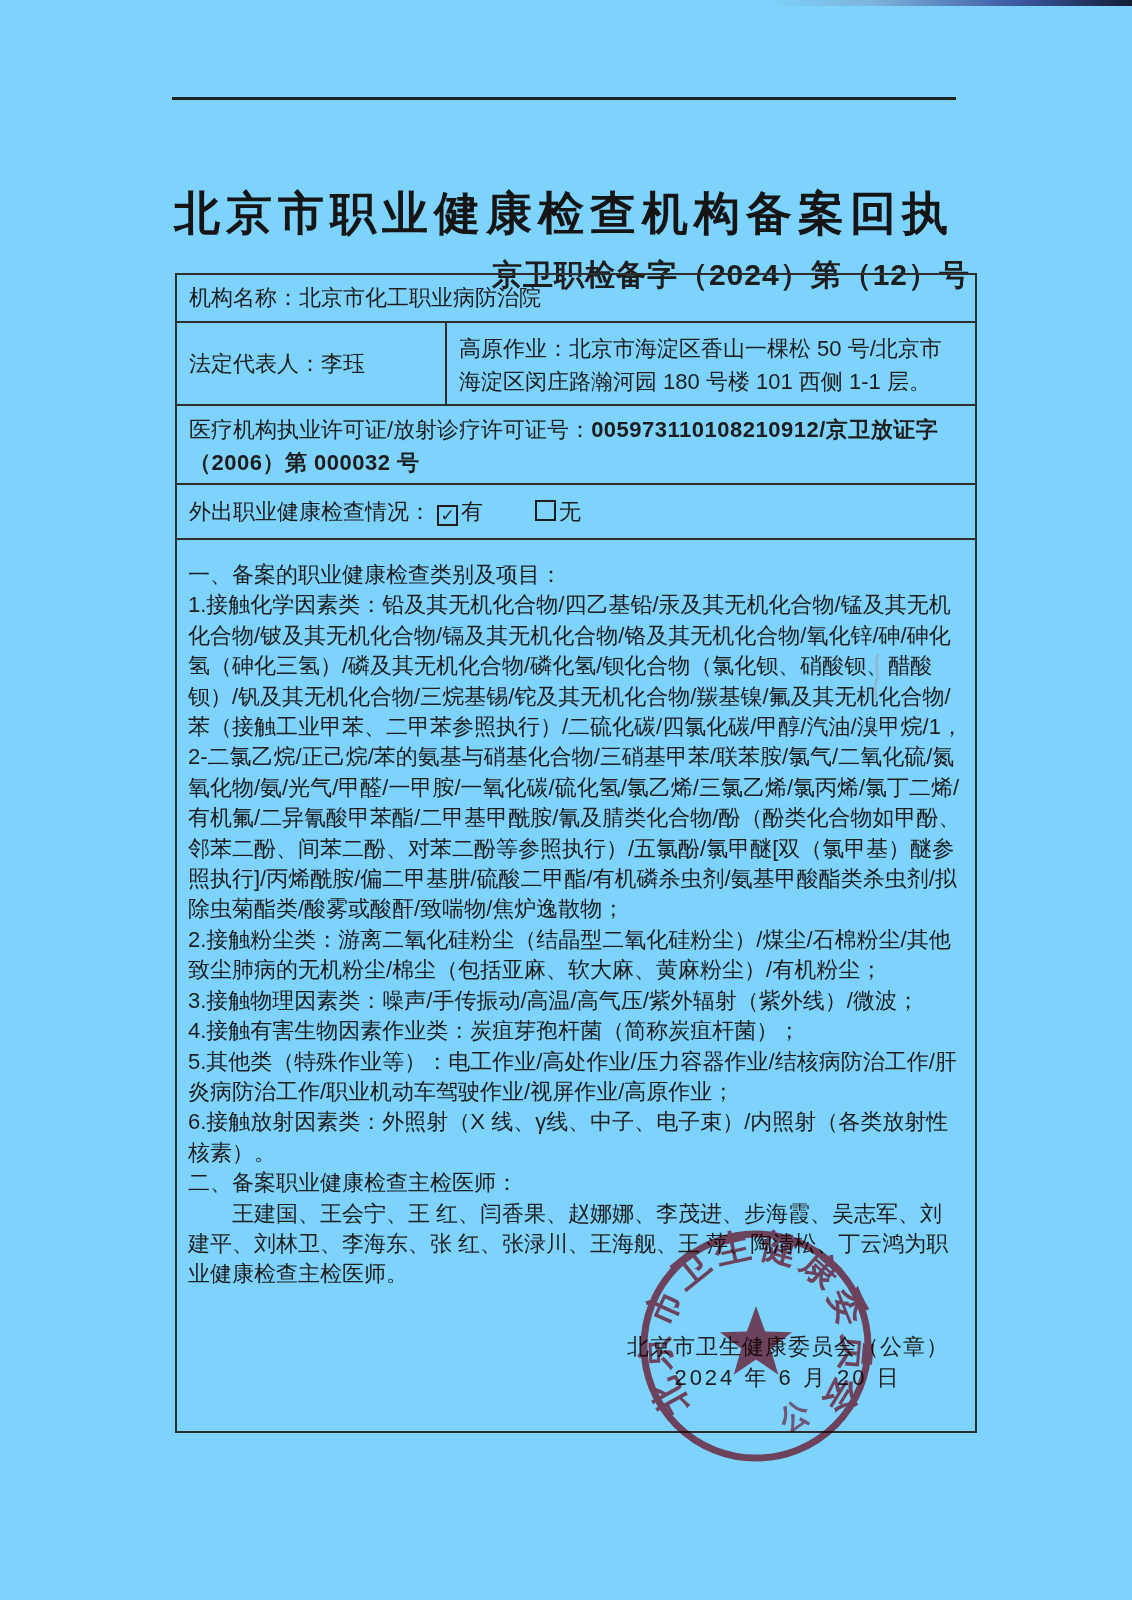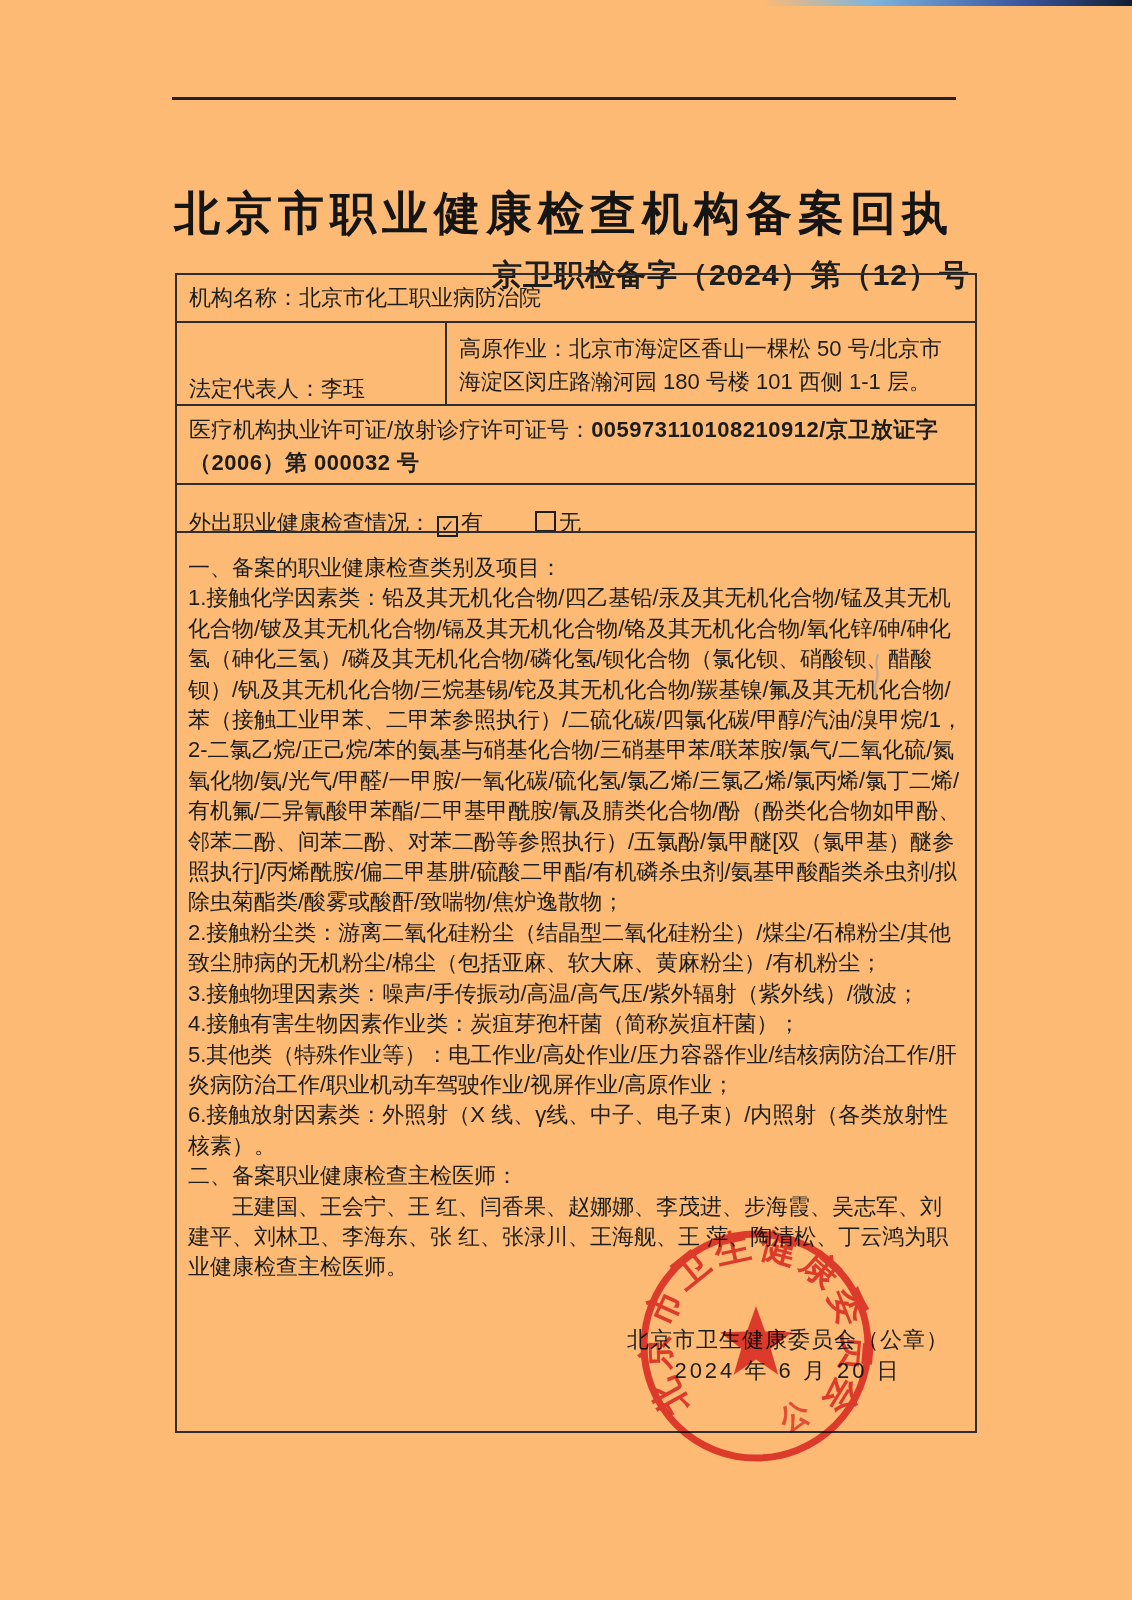--- a/index.html
+++ b/index.html
@@ -1,18 +1,18 @@
 <!DOCTYPE html>
 <html><head>
 <meta charset="utf-8">
 <style>
   html,body{margin:0;padding:0;}
   .page{
     position:relative; width:1132px; height:1600px; overflow:hidden;
-    background:#fdba74; color:#1d1d1d;
+    background:#7dd3fc; color:#1d1d1d;
     font-family:"Liberation Sans","DejaVu Sans",sans-serif;
   }
   .streak{
     position:absolute; top:0; right:0; width:370px; height:6px;
     background:linear-gradient(90deg, rgba(110,168,216,0) 0%, #7db4dc 30%, #3a56a0 70%, #131d33 100%);
   }
   .top-rule{
     position:absolute; left:172px; top:97px; width:784px; height:3px; background:#232323;
   }
   .doc-title{
@@ -28,24 +28,24 @@
     position:absolute; left:163px; top:273px; width:802px; height:1160px;
     border:2px solid #2e2e2e; box-sizing:border-box;
     display:flex; flex-direction:column;
     font-size:22px; word-break:break-all;margin-left:12px;
   }
   .row{ box-sizing:border-box; }
   .rule{ height:2px; background:#2e2e2e; flex:none; }
   .row-org{ height:46px; line-height:46px; padding:0 12px; flex:none; }
   .row-rep{ height:81px; display:flex; flex:none; }
   .cell-rep{ width:270px; border-right:2px solid #2e2e2e; box-sizing:border-box;
-             display:flex; align-items:flex-end; padding:0 12px; flex:none; position:relative;}
+             display:flex; align-items:center; padding:0 12px; flex:none; position:relative;}
   .cell-addr{ flex:1; padding:9px 12px 0; line-height:33px; position:relative;}
   .row-lic{ height:77px; padding:7px 12px 8px; line-height:33px; flex:none; }
-  .row-out{ height:46px; line-height:53px; padding:11px 12px; flex:none; }
+  .row-out{ height:53px; line-height:53px; padding:0 12px; flex:none; }
   .row-detail{ flex:1; padding:20px 11px 0; line-height:30.4px; position:relative; }
   .row-detail p{ margin:0; }
   .indent{ text-indent:2em; }
   .num{ font-weight:700; letter-spacing:.5px; }
   .cb{
     display:inline-block; width:21px; height:21px; border:2px solid #1d1d1d;
     box-sizing:border-box; vertical-align:-2px; line-height:17px; text-align:center;
     font-size:17px; font-weight:700; margin:0 3px 0 6px;
   }
   .opt-gap{ display:inline-block; width:46px; }

